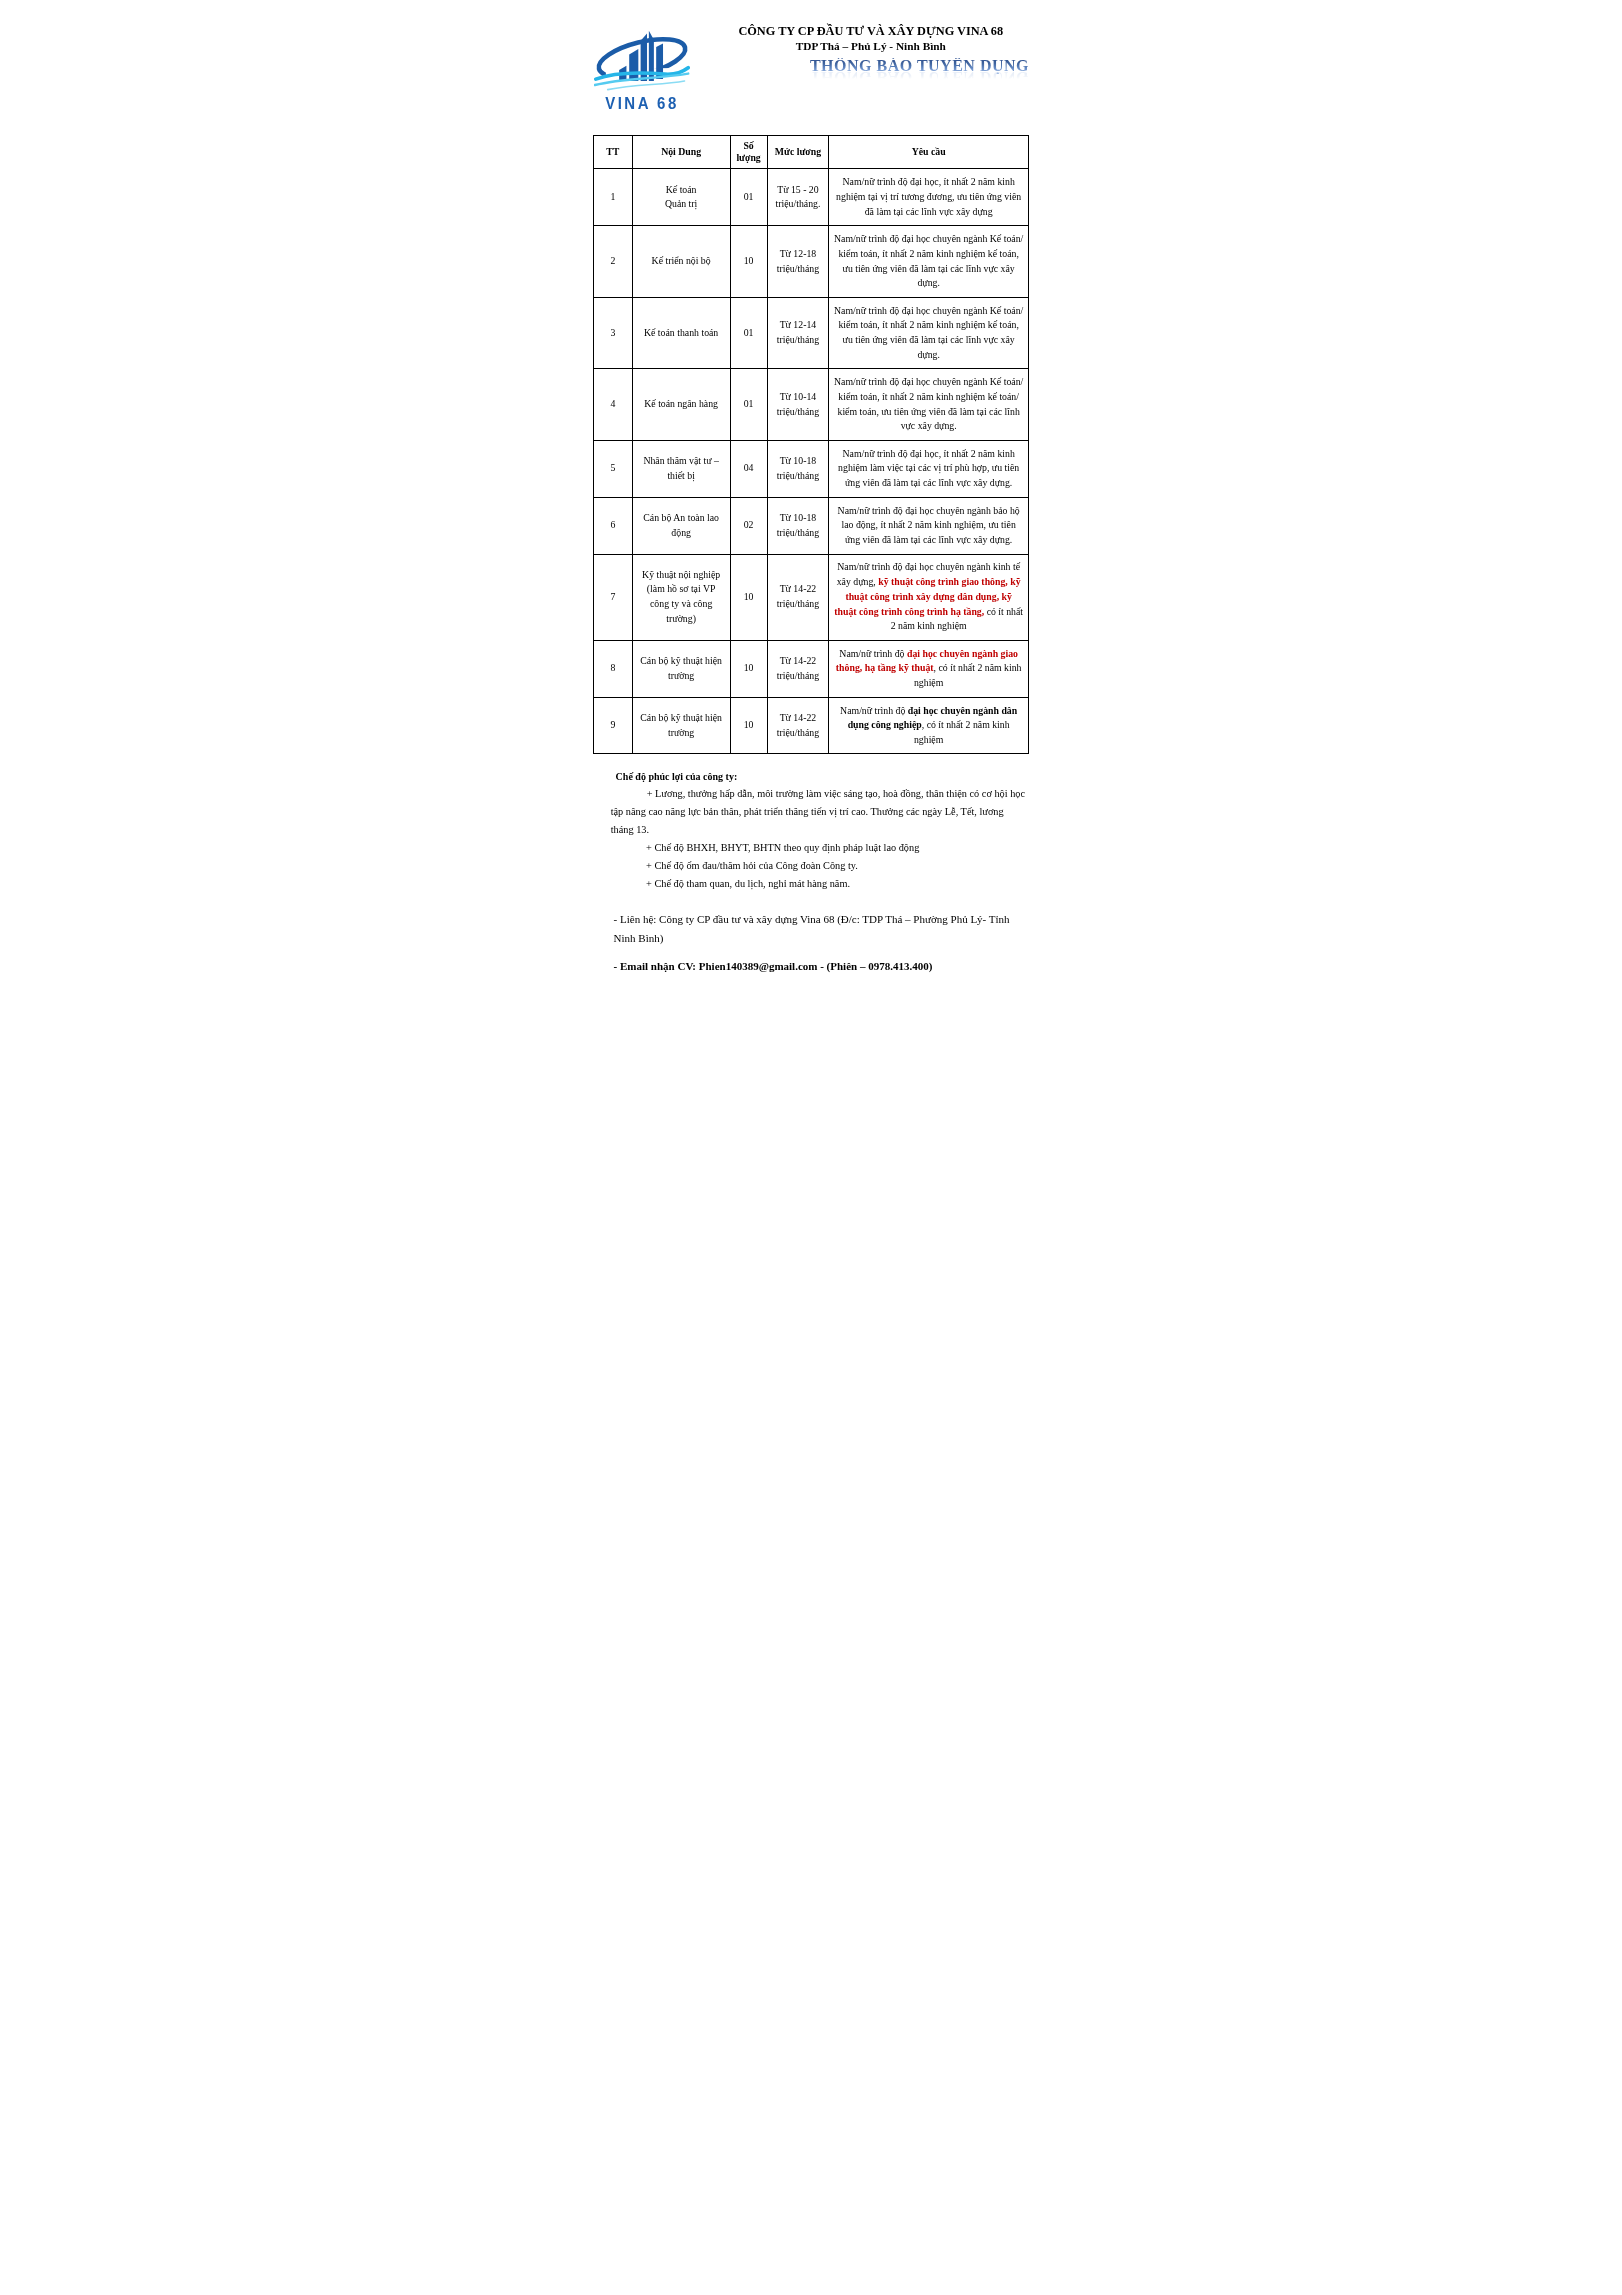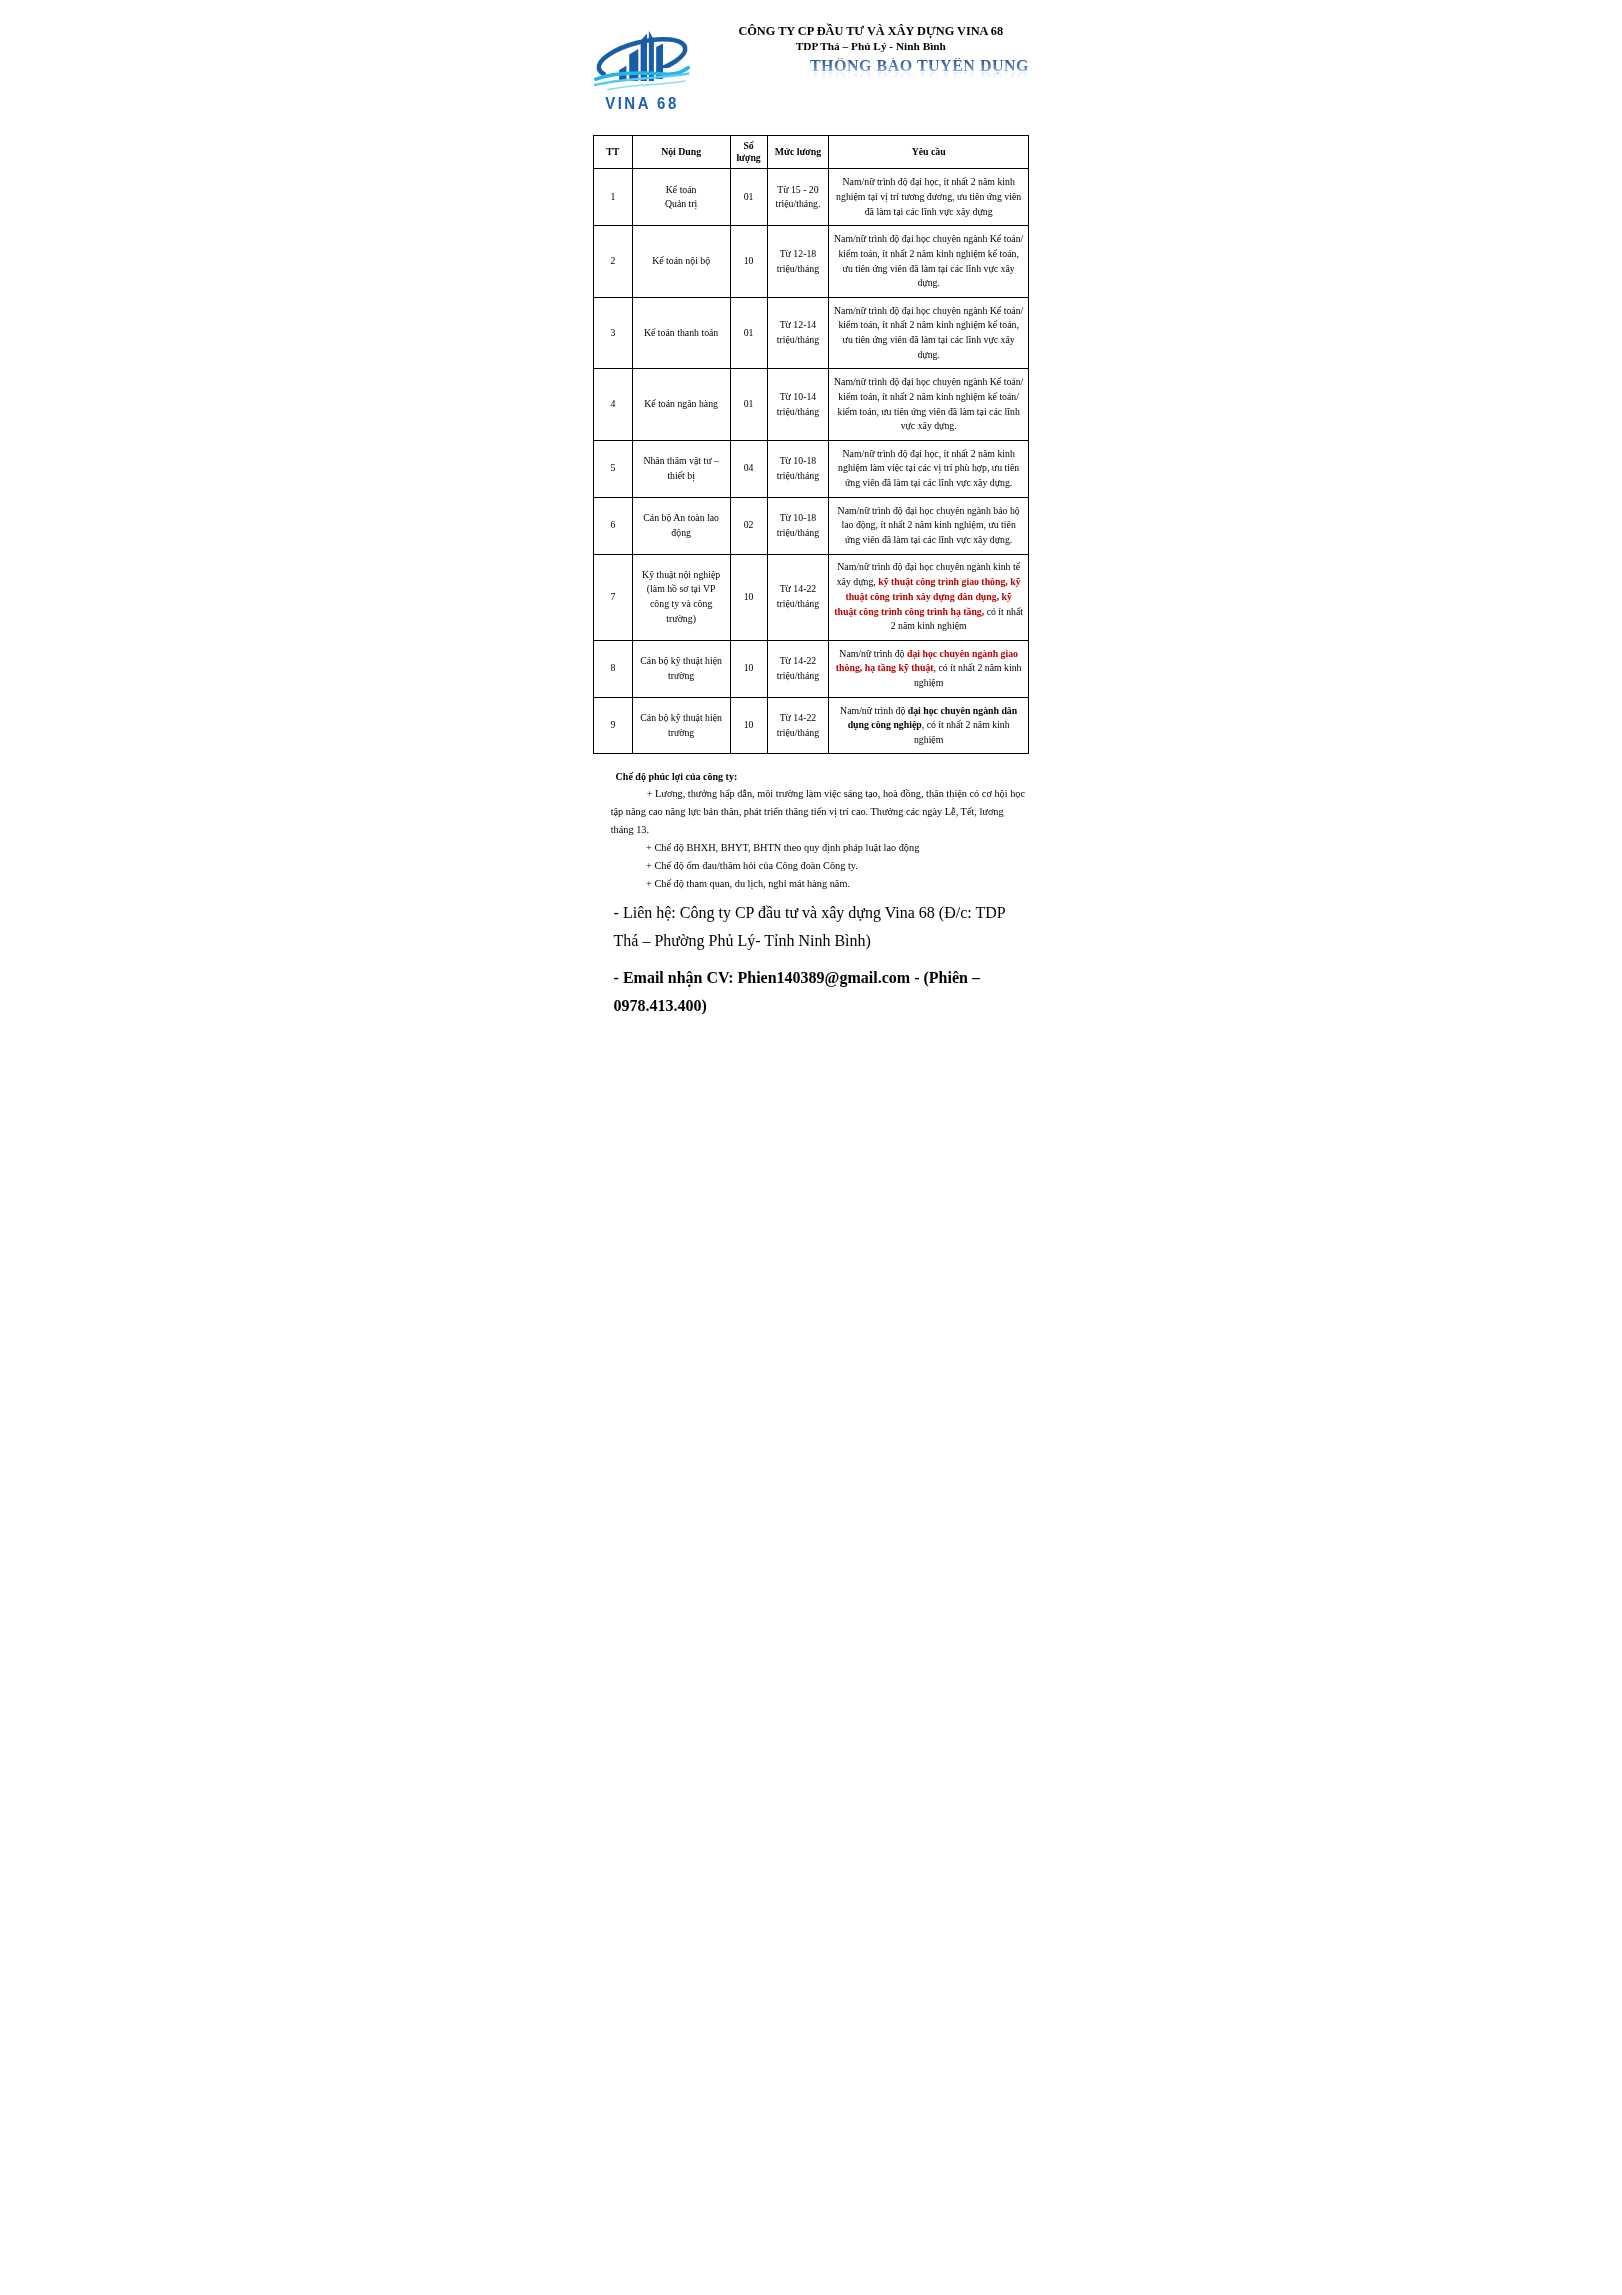--- a/index.html
+++ b/index.html
@@ -54,21 +54,21 @@
   col.c-tt{width:8.9%;} col.c-pos{width:22.5%;} col.c-qty{width:8.5%;}
   col.c-sal{width:14.2%;} col.c-req{width:45.9%;}
   .seg-b{font-weight:bold;}
   .seg-r{color:#c00000;}
   
   .benefits{margin-top:16.7px;font-size:10.3px;}
   .benefits-heading{font-weight:bold;margin:0 0 2.9px 22.6px;font-size:10px;}
   .benefit{margin:0 0 0 17.7px;line-height:1.75;}
   .benefit.first{text-indent:36px;margin-left:0;padding-left:17.7px;}
   .benefit.indent{margin-left:53px;}
-  .contact{margin-top:6px;font-size:16px;}
+  .contact{margin-top:17px;font-size:11px;}
   .contact-lienhe{margin:0 0 0 20.6px;line-height:1.75;}
   .contact-email{margin:8.8px 0 0 20.6px;font-weight:bold;line-height:1.75;}
 </style>
 </head>
 <body>
 
 <div class="page">
 
   <header class="doc-header">
     <div class="logo-block">
@@ -120,21 +120,21 @@
         <tr>
           <td class="cell-tt">1</td>
           <td class="cell-position">Kế toán
 Quản trị</td>
           <td class="cell-qty">01</td>
           <td class="cell-salary">Từ 15 - 20 triệu/tháng.</td>
           <td class="cell-req"><span>Nam/nữ trình độ đại học, ít nhất 2 năm kinh nghiệm tại vị trí tương đương, ưu tiên ứng viên đã làm tại các lĩnh vực xây dựng</span></td>
         </tr>
         <tr>
           <td class="cell-tt">2</td>
-          <td class="cell-position">Kế toán nội bộ</td>
+          <td class="cell-position">Kế triển nội bộ</td>
           <td class="cell-qty">10</td>
           <td class="cell-salary">Từ 12-18 triệu/tháng</td>
           <td class="cell-req"><span>Nam/nữ trình độ đại học chuyên ngành Kế toán/ kiểm toán, ít nhất 2 năm kinh nghiệm kế toán, ưu tiên ứng viên đã làm tại các lĩnh vực xây dựng.</span></td>
         </tr>
         <tr>
           <td class="cell-tt">3</td>
           <td class="cell-position">Kế toán thanh toán</td>
           <td class="cell-qty">01</td>
           <td class="cell-salary">Từ 12-14 triệu/tháng</td>
           <td class="cell-req"><span>Nam/nữ trình độ đại học chuyên ngành Kế toán/ kiểm toán, ít nhất 2 năm kinh nghiệm kế toán, ưu tiên ứng viên đã làm tại các lĩnh vực xây dựng.</span></td>

